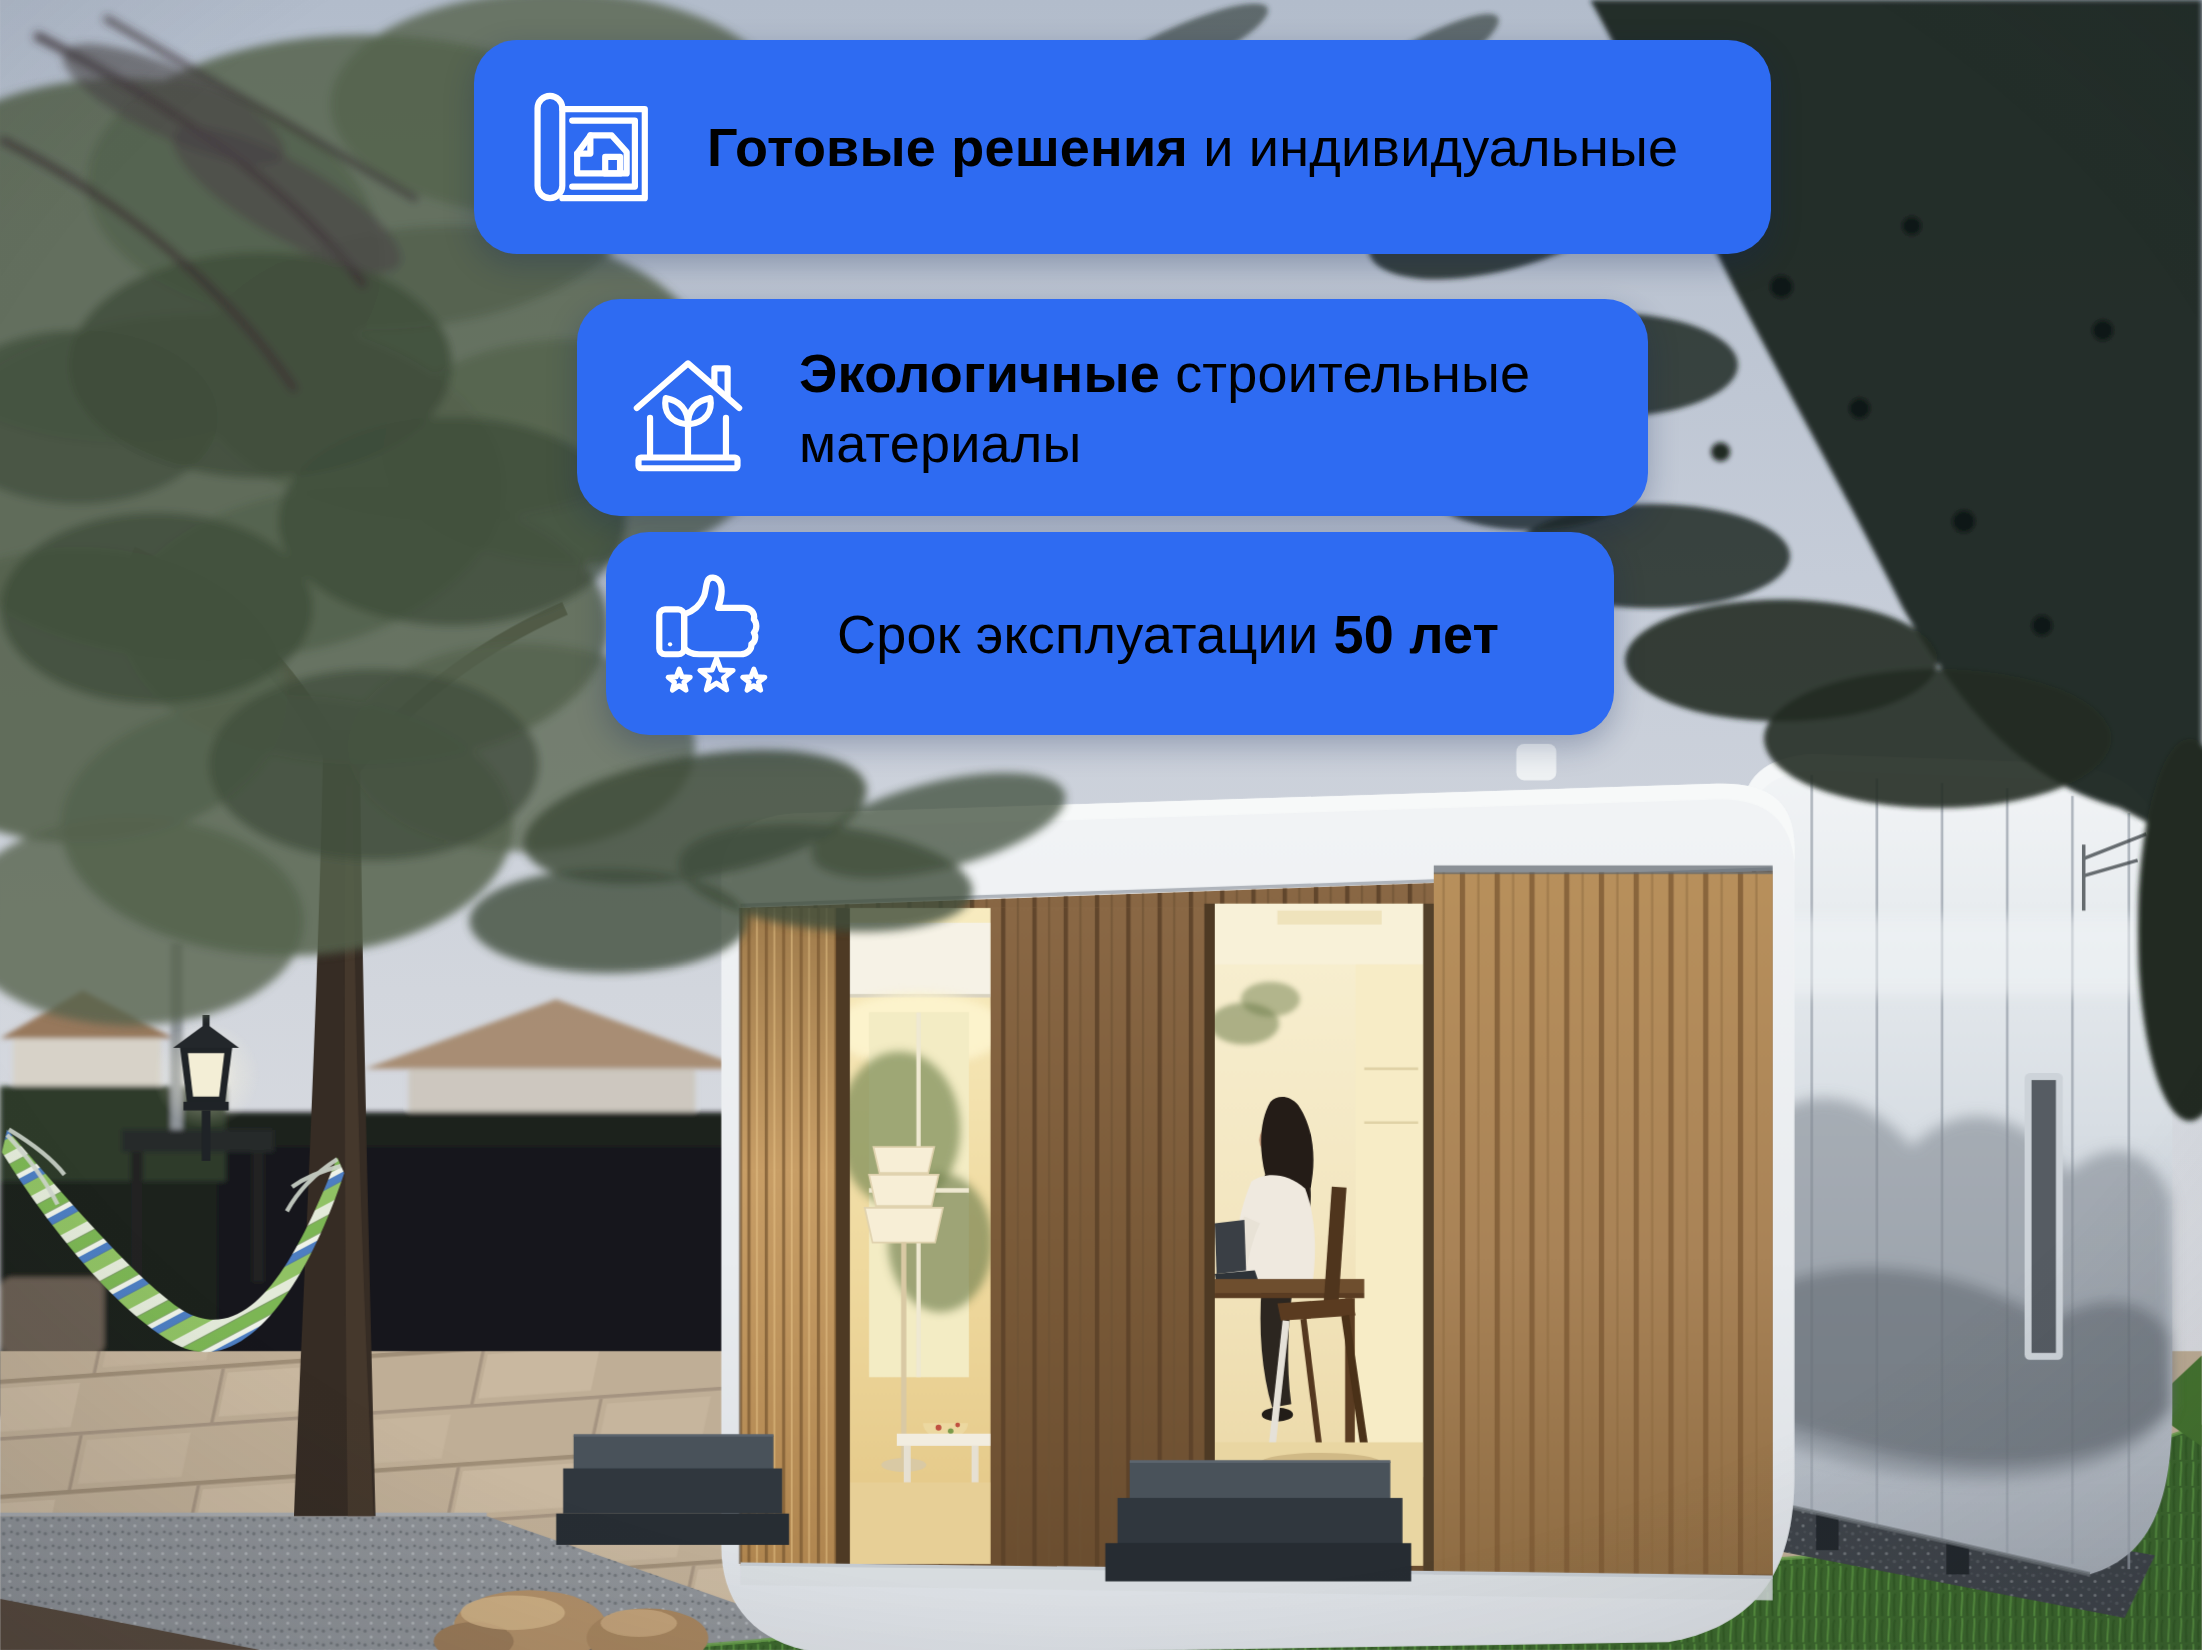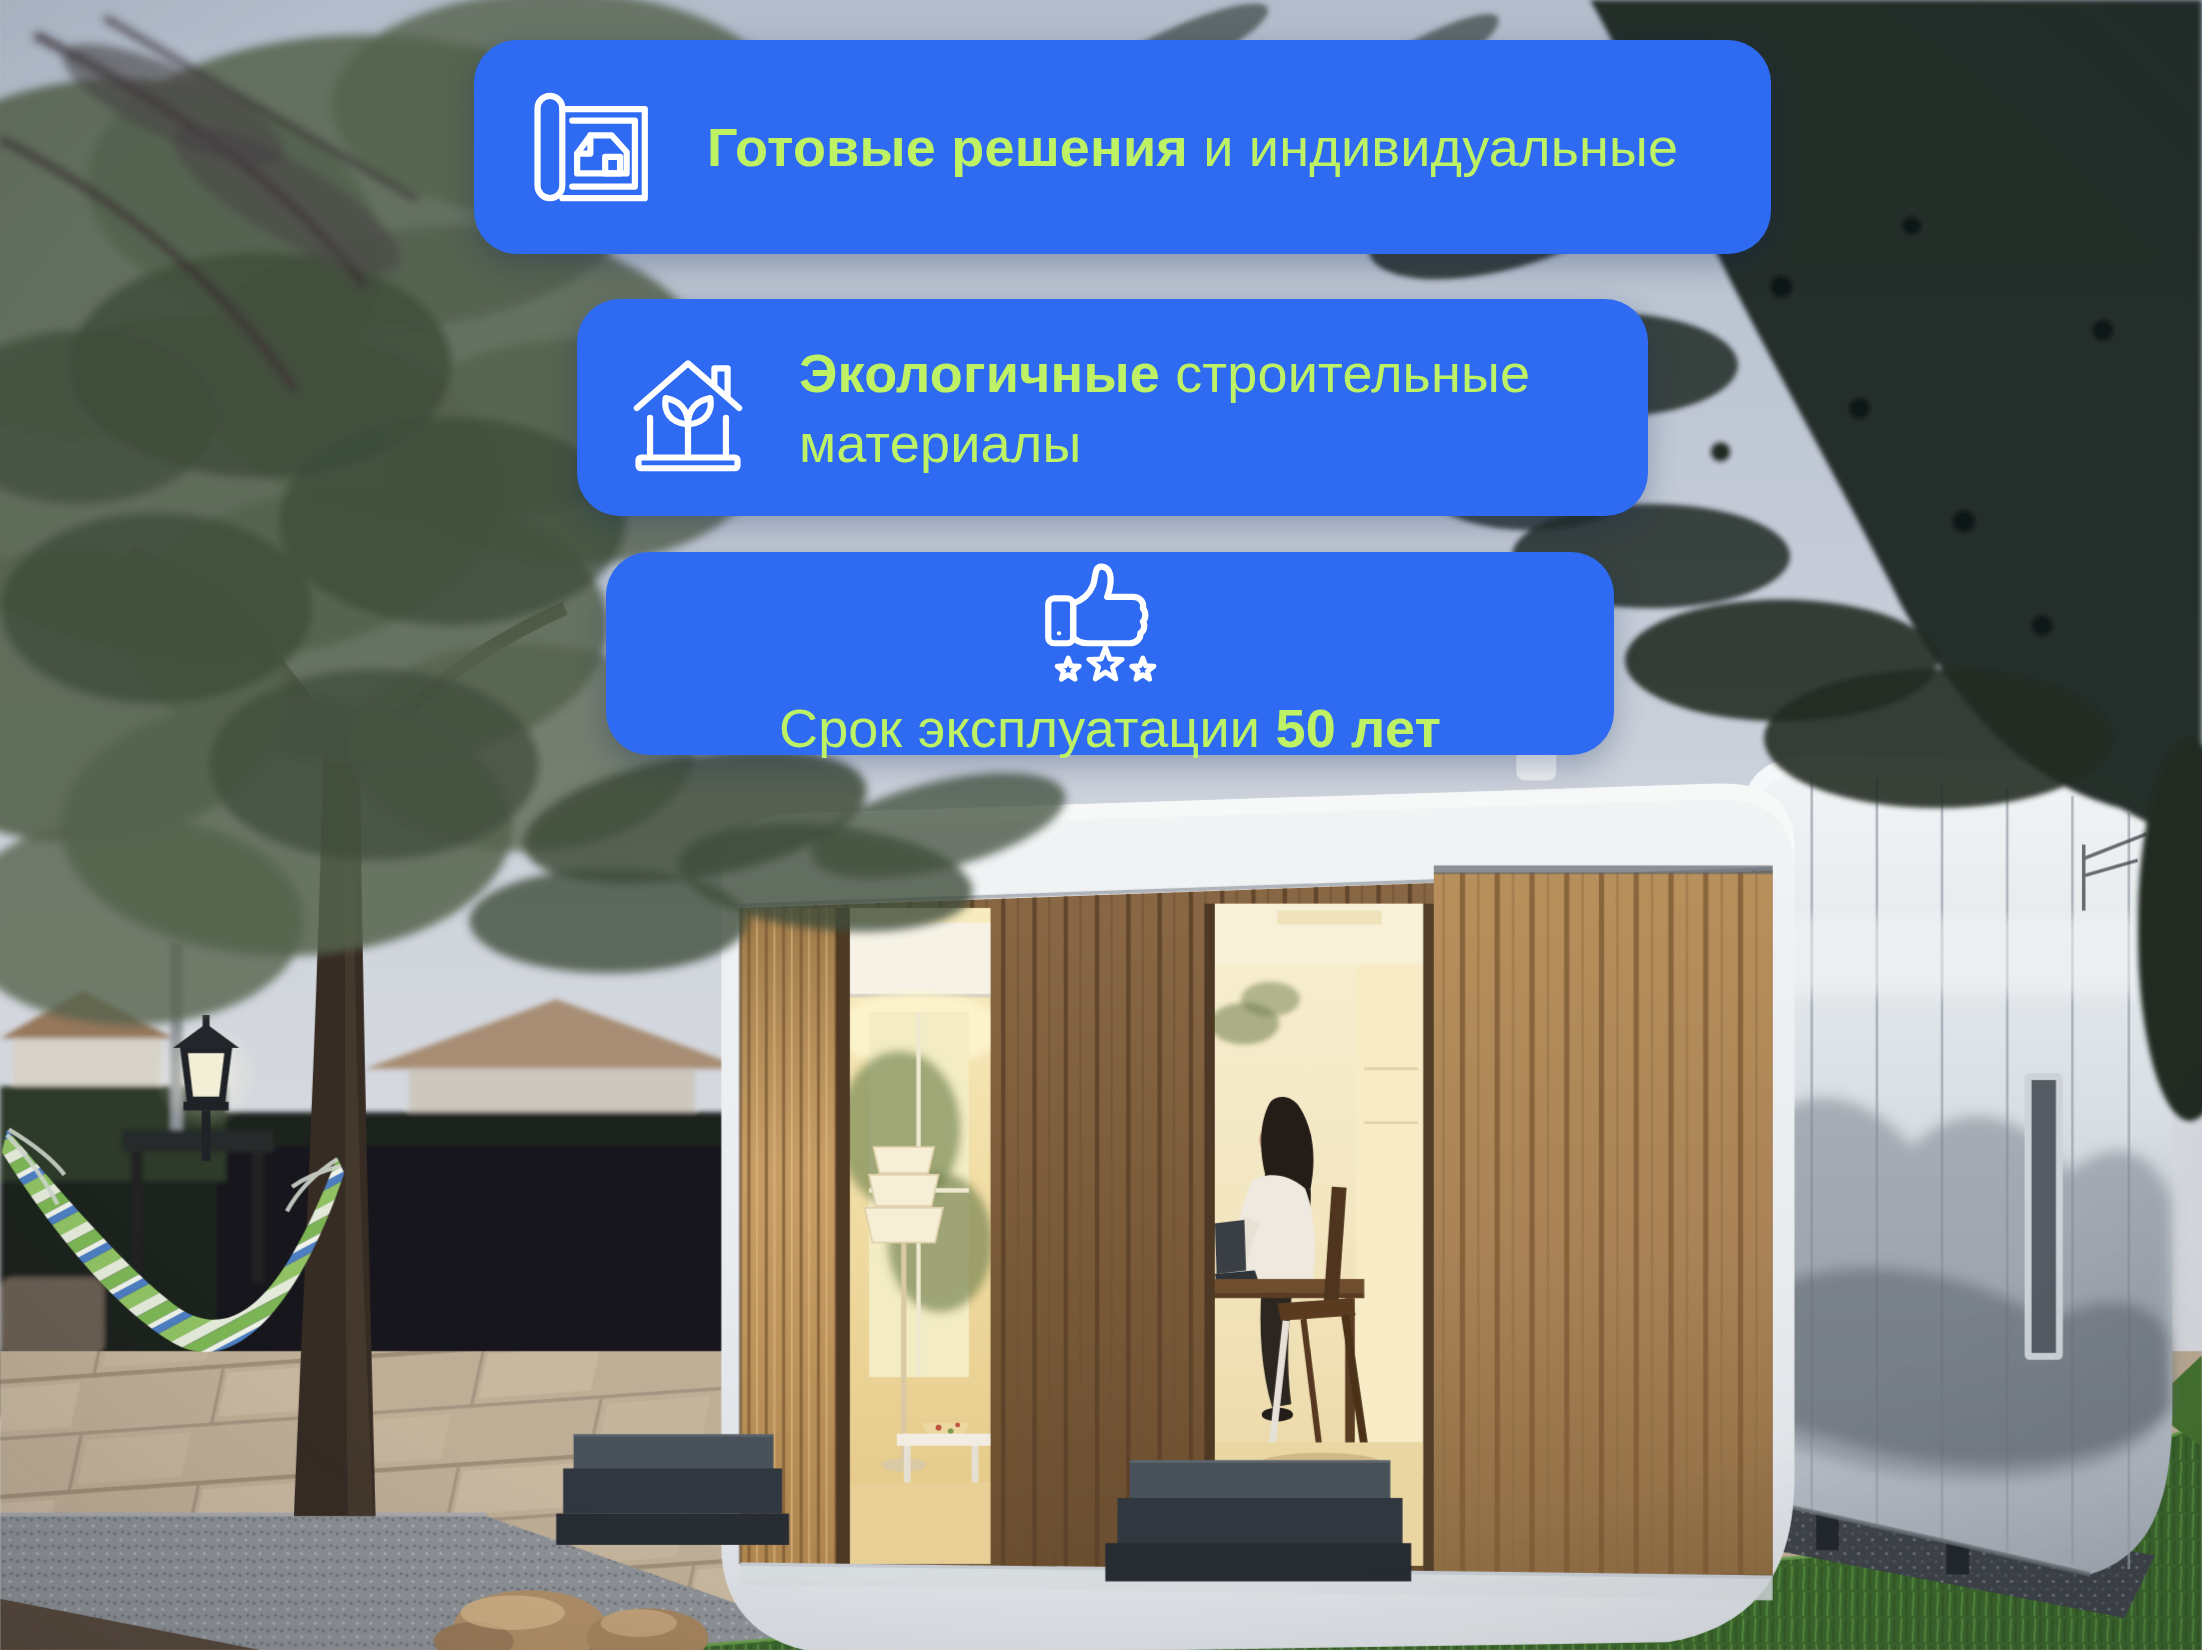--- a/index.html
+++ b/index.html
@@ -3,33 +3,33 @@
 <meta charset="utf-8">
 <style>
   html,body{margin:0;padding:0;background:#9aa3b0;}
   .stage{
     position:relative;width:2202px;height:1650px;overflow:hidden;
     font-family:"Liberation Sans",sans-serif;background:#c9d0da;
   }
   .scene{position:absolute;left:0;top:0;width:100%;height:100%;display:block;}
   .badge{
     position:absolute;display:flex;align-items:center;
-    background:#2e6bf2;border-radius:43px;color:#bef264;
+    background:#2e6bf2;border-radius:43px;color:#000000;
     box-shadow:0 10.4px 29.5px rgba(15,35,85,.28);
   }
   .badge .bicon{flex:none;}
   .btext{display:flex;flex-direction:column;justify-content:center;}
   .bline{white-space:nowrap;font-size:54px;line-height:70px;font-weight:400;letter-spacing:0.2px;}
   .bline .b, .bline.bOnly{font-weight:700;}
   .b{font-weight:700;}
   #badge-1{left:474px;top:40px;width:1297px;height:214px;}
   #badge-1 .bicon{margin:0 49px 0 52px;}
   #badge-2{left:577px;top:299px;width:1071px;height:217px;}
   #badge-2 .bicon{margin:0 45px 0 45px;}
-  #badge-3{left:606px;top:552px;width:1008px;height:203px;flex-direction:column;}
+  #badge-3{left:606px;top:532px;width:1008px;height:203px;}
   #badge-3 .bicon{margin:0 50px 0 40px;}
   .iconSvg{display:block;stroke:#ffffff;fill:none;stroke-width:7.5;stroke-linecap:round;stroke-linejoin:round;}
 </style>
 </head>
 <body>
 
 <div class="stage">
 
   <svg class="scene" viewBox="0 0 2534 1899" aria-hidden="true">
     <defs>

